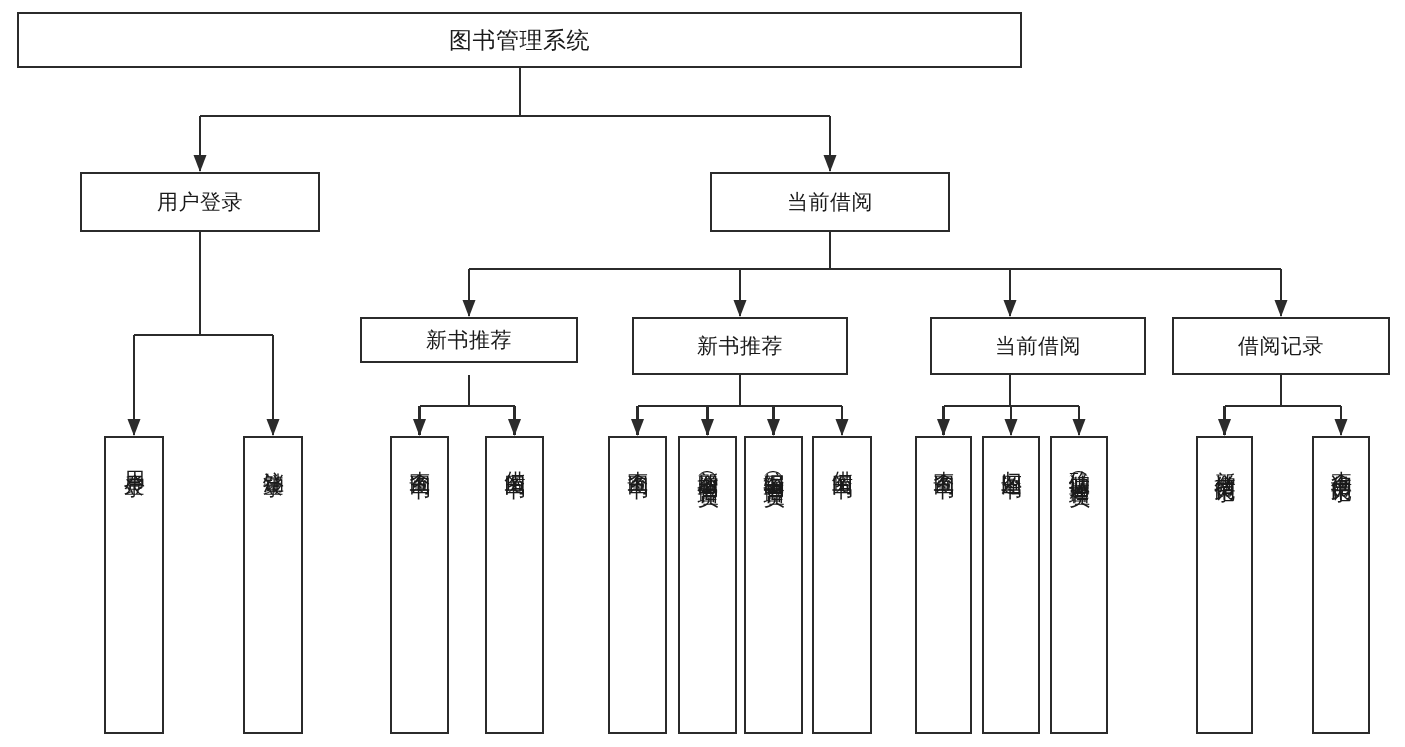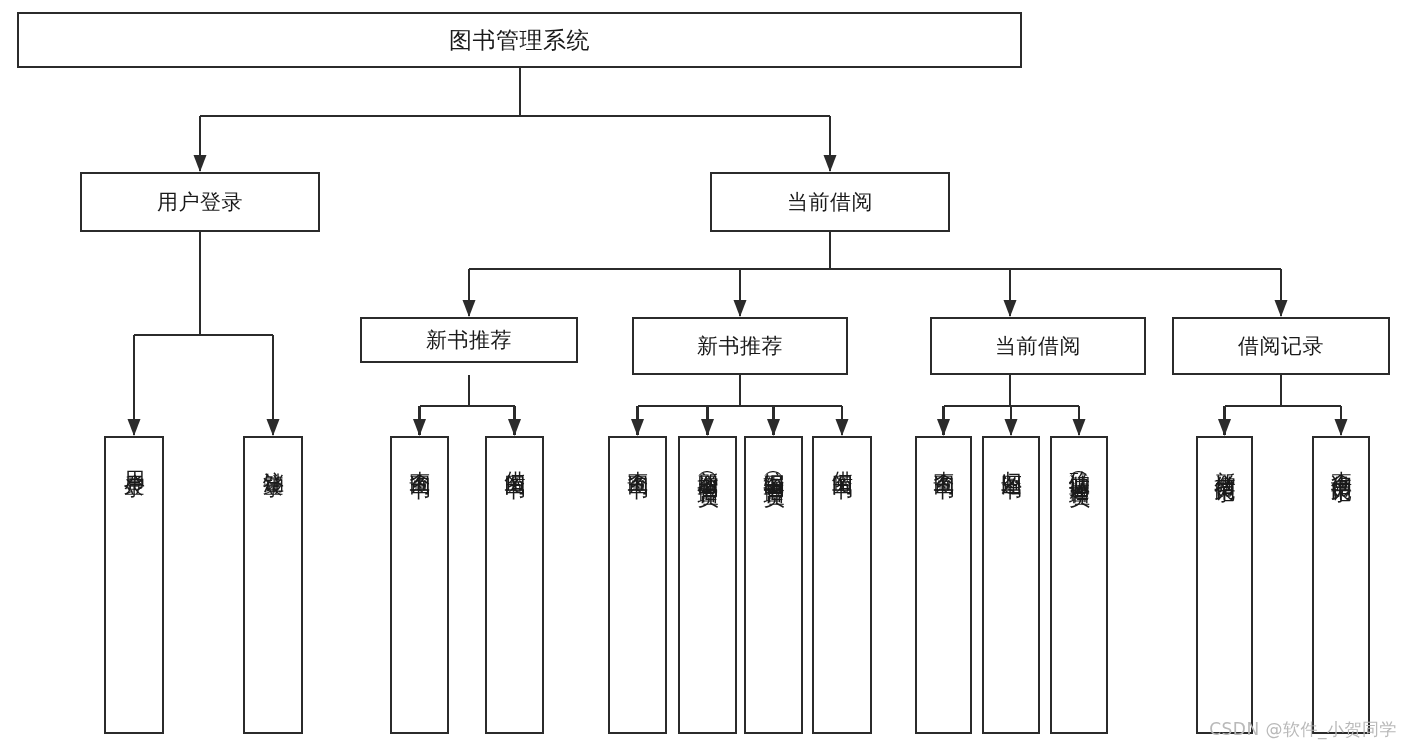--- a/index.html
+++ b/index.html
@@ -187,14 +187,13 @@
       <div class="node level-leaf" style="left: 1050px; top: 436px; width: 58px; height: 298px; border-color: rgb(43, 43, 43); background: rgb(255, 255, 255);">
         <div class="node-label" style="color: rgb(26, 26, 26);">确认归还（管理员）</div>
       </div>
       <div class="node level-leaf" style="left: 1196px; top: 436px; width: 57px; height: 298px; border-color: rgb(43, 43, 43); background: rgb(255, 255, 255);">
         <div class="node-label" style="color: rgb(26, 26, 26);">新增借阅记录</div>
       </div>
       <div class="node level-leaf" style="left: 1312px; top: 436px; width: 58px; height: 298px; border-color: rgb(43, 43, 43); background: rgb(255, 255, 255);">
         <div class="node-label" style="color: rgb(26, 26, 26);">查询借阅记录</div>
       </div>
     </div>
-  <div class="watermark">CSDN @软件_小贺同学</div>
 </div>
 
 </body></html>

